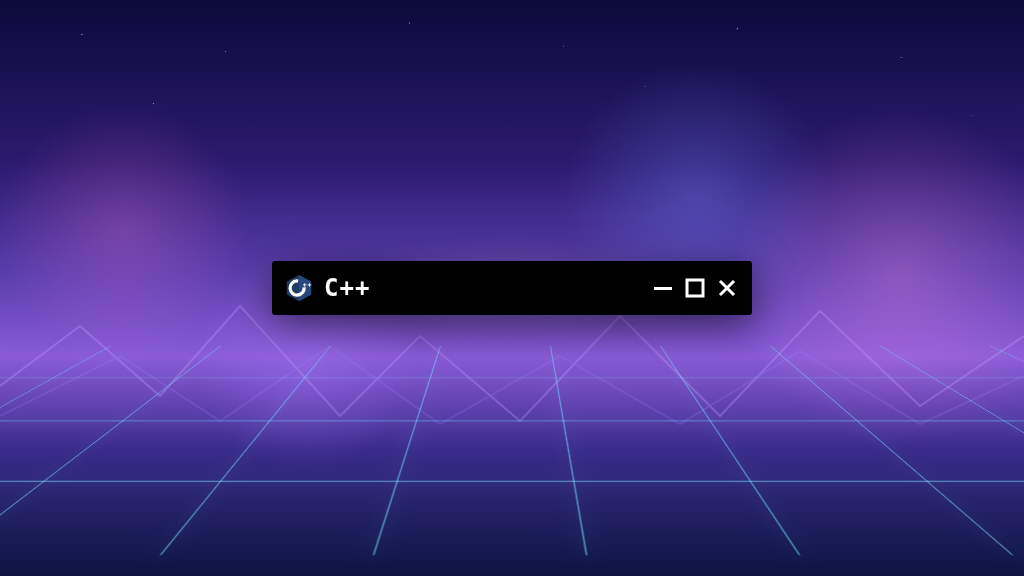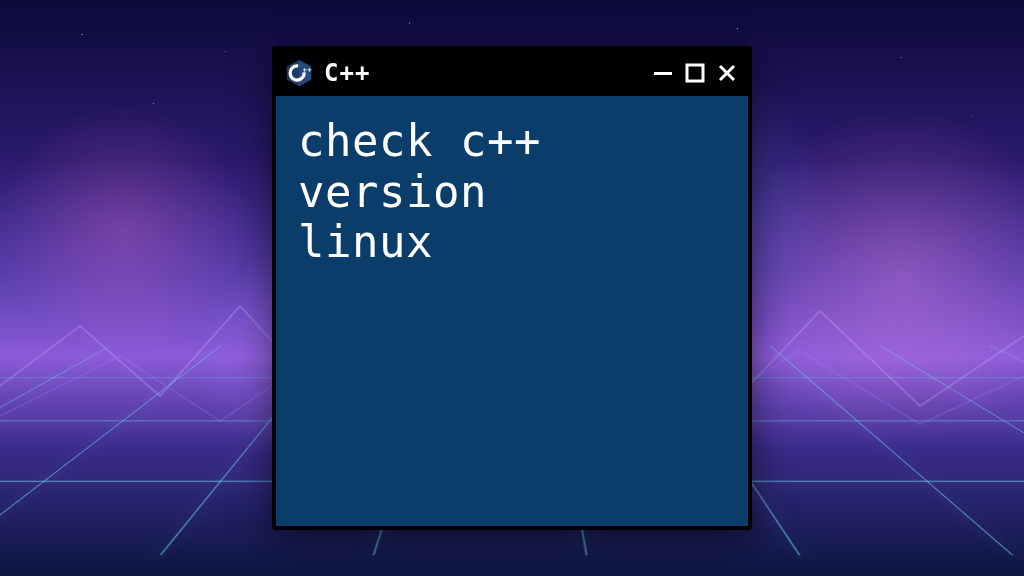--- a/index.html
+++ b/index.html
@@ -152,19 +152,14 @@
           </svg>
         </span>
         <span class="ctl" title="Close">
           <svg width="20" height="20" viewBox="0 0 20 20">
             <line x1="3" y1="3" x2="17" y2="17" stroke="#fff" stroke-width="3"></line>
             <line x1="17" y1="3" x2="3" y2="17" stroke="#fff" stroke-width="3"></line>
           </svg>
         </span>
       </div>
     </div>
-    <div class="body">
-      <div class="content">check c++
-version
-linux</div>
-    </div>
   </div>
 </div>
 
 </body></html>

